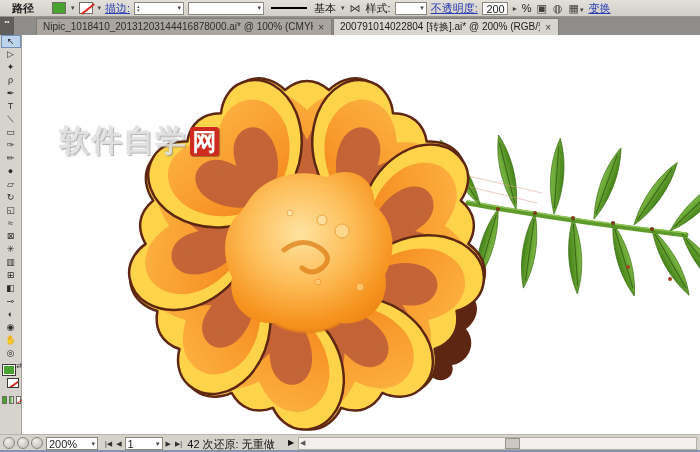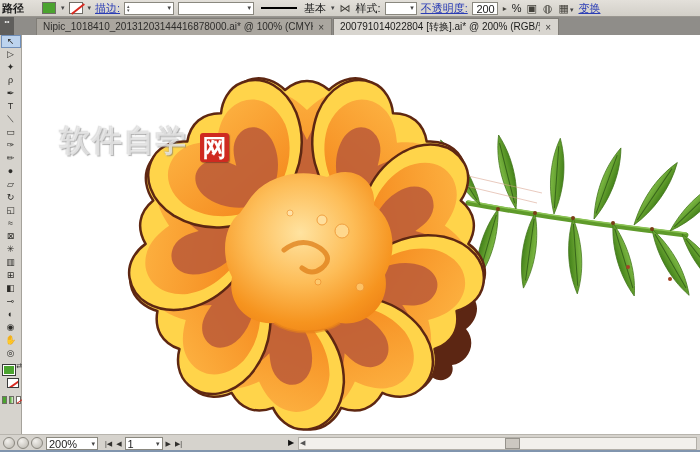--- a/index.html
+++ b/index.html
@@ -3,21 +3,21 @@
 <meta charset="utf-8">
 <style>
   * { margin:0; padding:0; box-sizing:border-box; }
   html,body { width:700px; height:452px; overflow:hidden; }
   body { font-family:"Liberation Sans","DejaVu Sans",sans-serif; font-size:11px; color:#222; background:#d6d3cd; }
   #window { position:relative; width:700px; height:452px; background:#d6d3cd; }
 
   
   .control-bar { position:absolute; left:0; top:0; width:700px; height:17px;
     background:linear-gradient(#e3e0da,#d2cfc8); border-bottom:1px solid #999690;
-    display:flex; align-items:center; gap:4px; padding:0 2px; white-space:nowrap; }
+    display:flex; align-items:center; gap:4px; padding:0 12px; white-space:nowrap; }
   .cb-label { font-weight:bold; color:#1a1a1a; margin-right:14px; }
   .cb-plain { color:#1a1a1a; }
   .cb-link { color:#2b3db5; text-decoration:underline; cursor:pointer; }
   .swatch { width:14px; height:12px; border:1px solid #6f6d66; background:#fff; position:relative; }
   .swatch.none:before { content:""; position:absolute; left:0; top:5px; width:16px; height:2px;
     background:#d82a20; transform:rotate(-38deg); transform-origin:center; }
   .dd-arrow { font-size:7px; color:#444; margin-left:1px; }
   .combo { height:13px; background:#fff; border:1px solid #8a887f; display:inline-flex;
     align-items:center; justify-content:space-between; padding:0 2px; }
   .combo .dd-arrow { margin-left:auto; }
@@ -59,21 +59,21 @@
   .mini-none { background:#fff; }
   .mini-none:before { content:""; position:absolute; left:-1px; top:3px; width:10px; height:1px;
     background:#d82a20; transform:rotate(-35deg); }
 
   
   .canvas { position:absolute; left:22px; top:35px; width:678px; height:399px; background:#fff; overflow:hidden; }
   .canvas svg { position:absolute; left:0; top:0; }
 
   
   .watermark { position:absolute; left:38px; top:86px; pointer-events:none; }
-  .wm-title { display:flex; align-items:flex-end; gap:12px; }
+  .wm-title { display:flex; align-items:center; gap:2px; }
   .wm-text { font-size:30px; font-weight:bold; letter-spacing:2px; color:rgba(236,236,236,0.78);
     text-shadow:1px 1px 1px rgba(110,110,110,0.55), -1px -1px 1px rgba(160,160,160,0.35); }
   .wm-badge { display:inline-block; width:29px; height:29px; background:#cf2a20; color:#fff;
     font-size:24px; font-weight:bold; text-align:center; line-height:29px; border-radius:3px;
     box-shadow:1px 1px 1px rgba(90,40,30,.5); }
   .wm-url { font-size:11px; font-weight:bold; letter-spacing:2px; color:rgba(130,130,130,0.55); margin-top:1px; }
   .wm-url .wm-com { color:rgba(205,70,45,0.6); }
 
   
   .status-bar { position:absolute; left:0; top:434px; width:700px; height:18px; background:#d6d3cd;
@@ -300,20 +300,21 @@
     <div class="nav">
       <span class="nav-btn">|◀</span>
       <span class="nav-btn">◀</span>
       <span class="combo page-combo">
         <span>1</span>
         <span class="dd-arrow">▾</span>
       </span>
       <span class="nav-btn">▶</span>
       <span class="nav-btn">▶|</span>
     </div>
+    <span class="status-text">42 次还原: 无重做</span>
     <span class="status-expand">▶</span>
     <div class="hscroll">
       <span class="hs-left">◀</span>
       <span class="hs-thumb"></span>
     </div>
   </div>
   <div class="bottom-edge"></div>
 
 </div>
 

